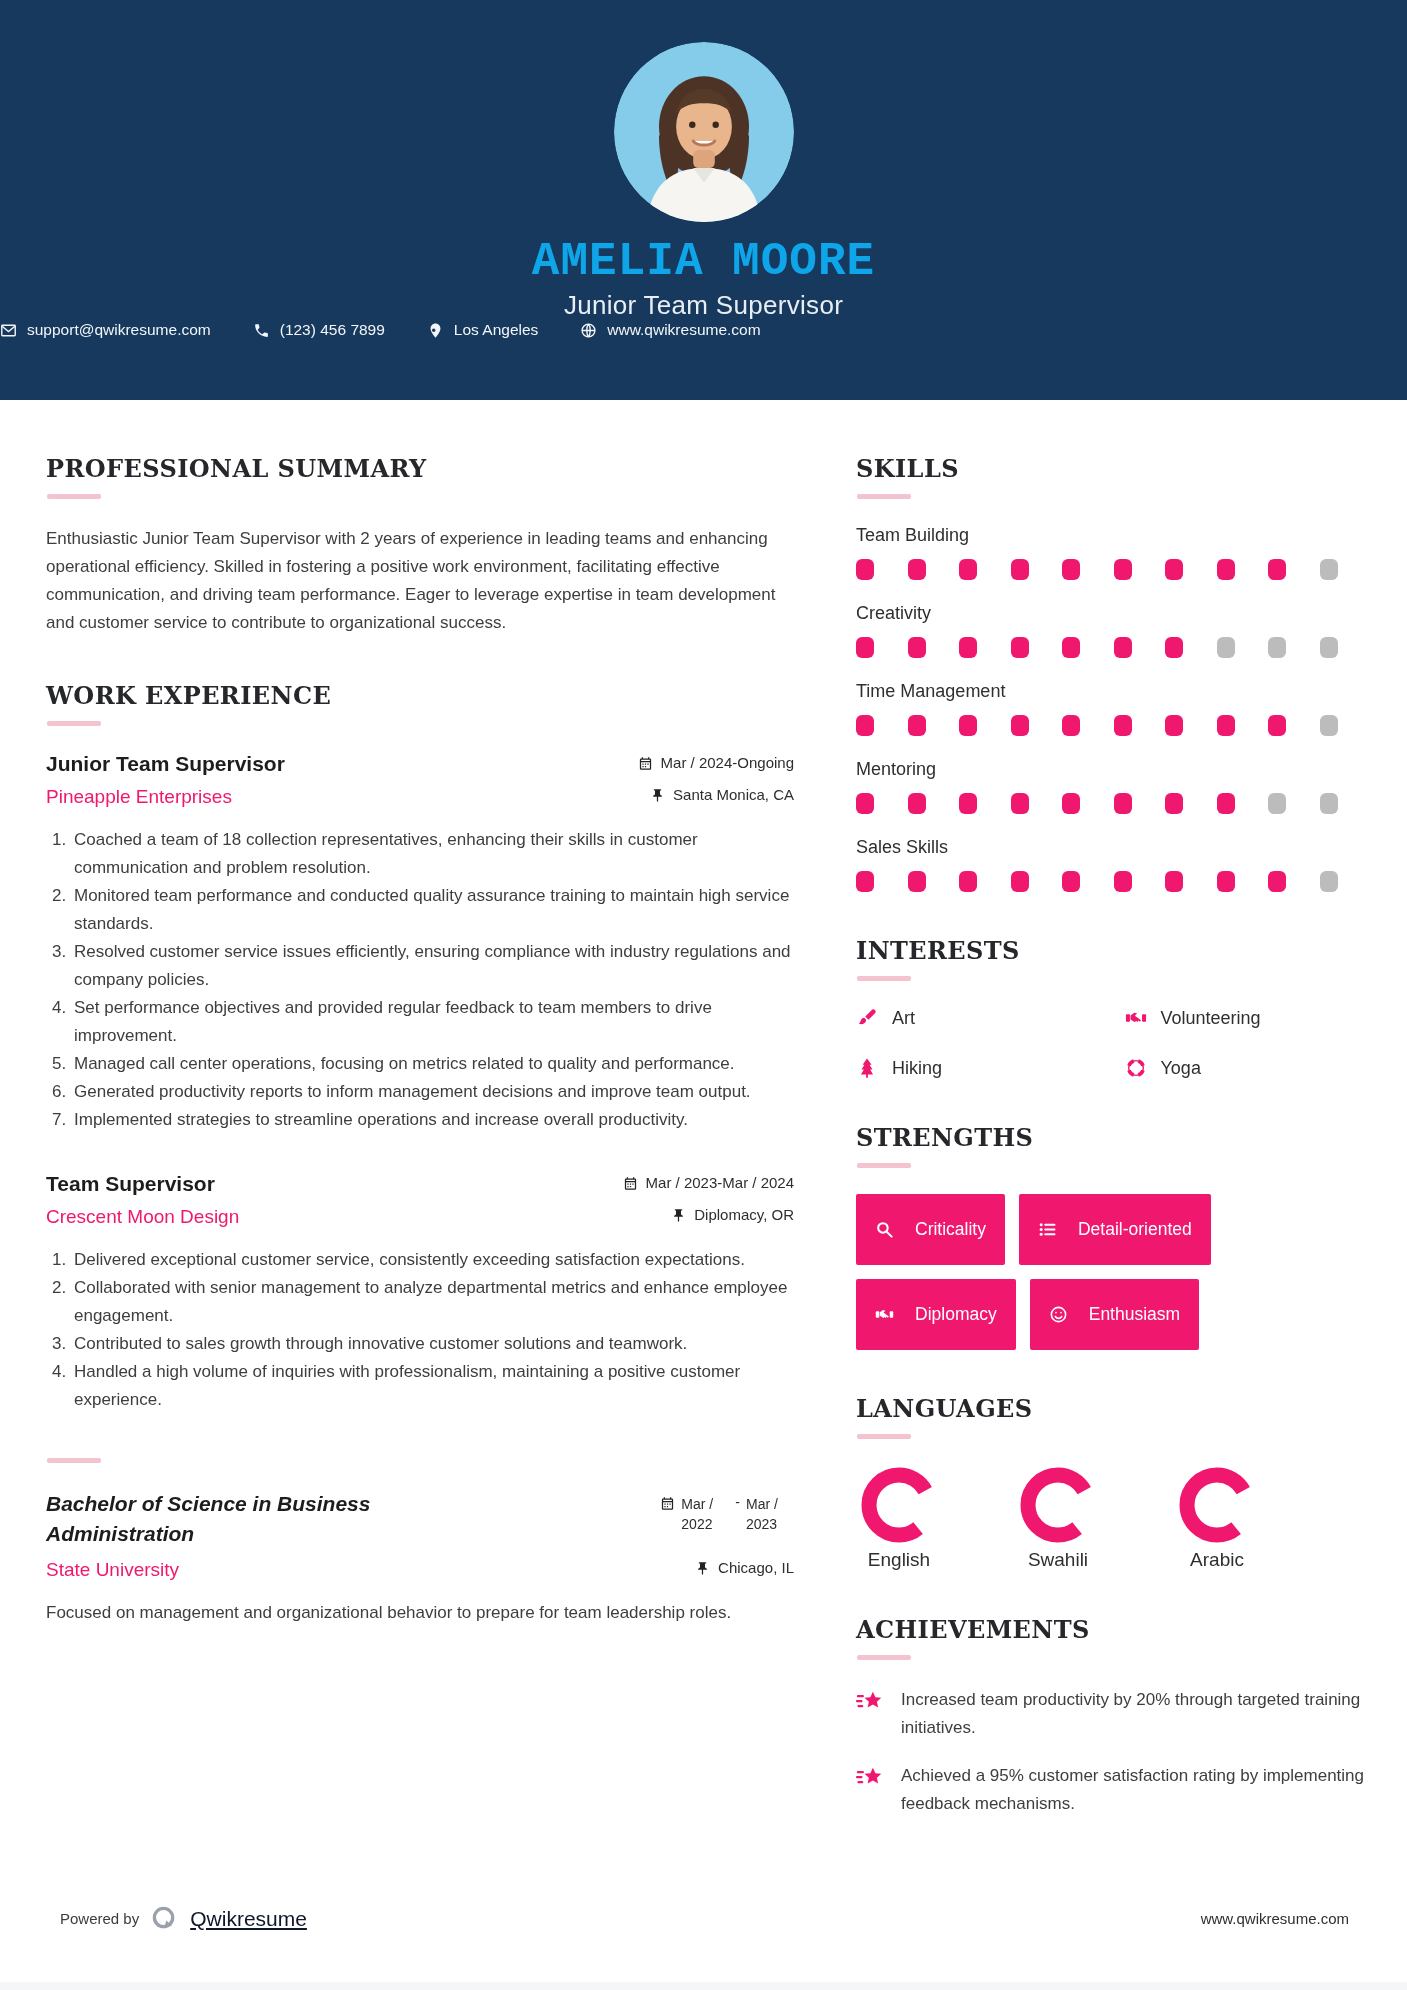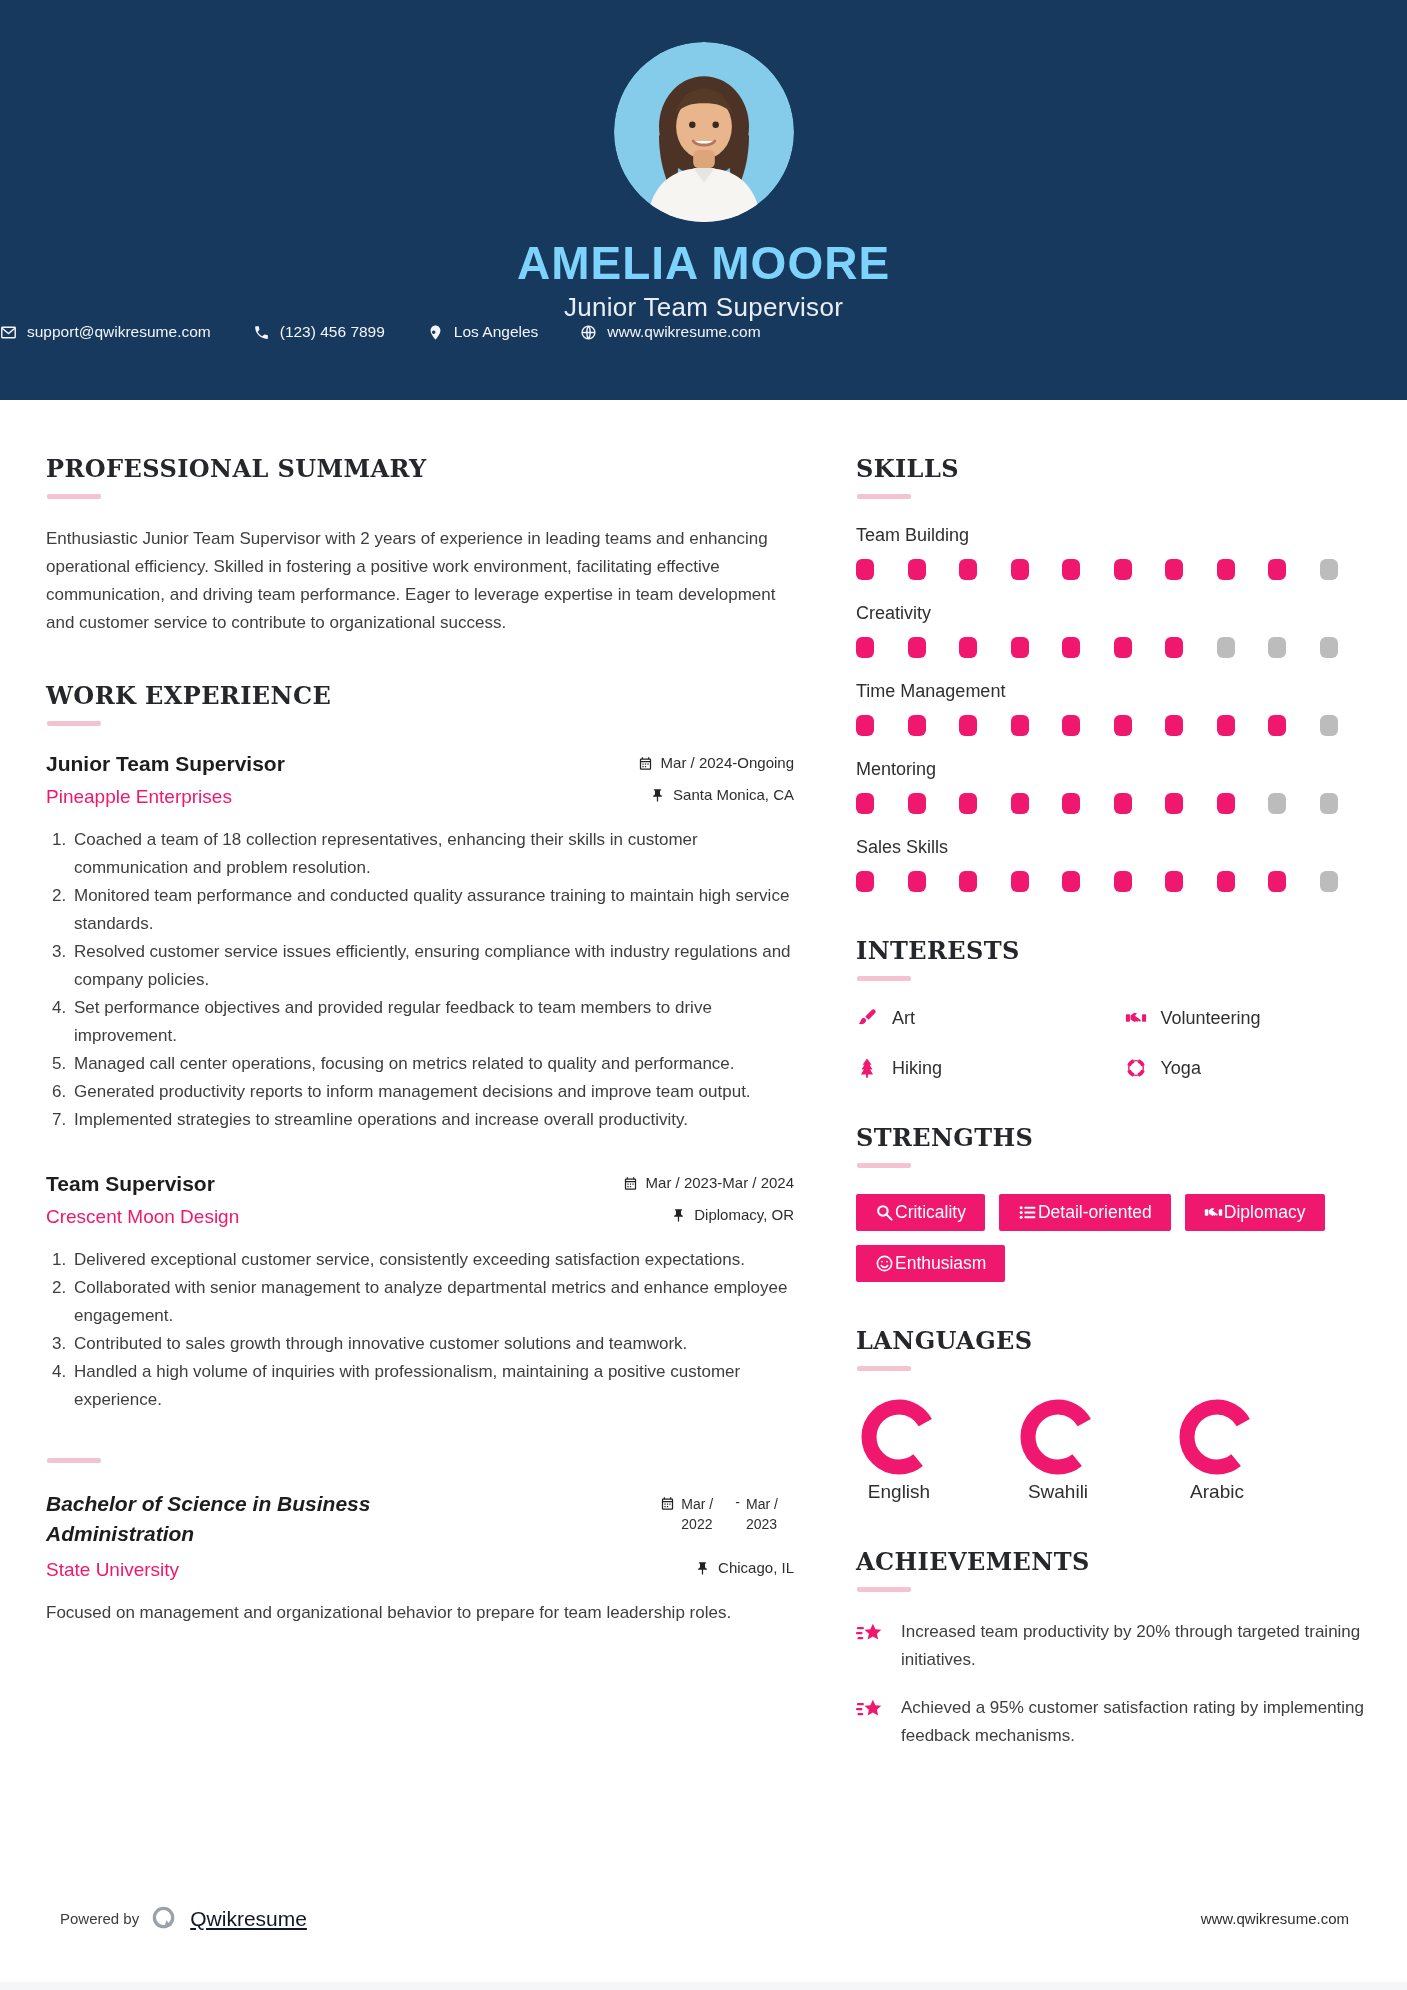--- a/index.html
+++ b/index.html
@@ -20,25 +20,25 @@
     text-align:center;
     color:#fff;
   }
   .photo-wrap{display:flex;justify-content:center;padding-top:42px;}
   .photo{
     width:180px;height:180px;border-radius:50%;
     overflow:hidden;display:block;
   }
   .hero h1{
     margin:14px 4px 2px;
-    font-family:Liberation Sans, sans-serif;
+    font-family:Liberation Mono, monospace;
     font-weight:bold;
     font-size:46px;
     letter-spacing:1px;
-    color:#7dd3fc;
+    color:#0ea5e9;
   }
   .hero .job-title{
     font-size:26px;
     color:#e9eef5;
     letter-spacing:.3px;
   }
   .contact-row{
     display:flex;justify-content:flex-start;align-items:center;gap:42px;
     font-size:15.5px;color:#f2f5f9;
   }
@@ -91,24 +91,24 @@
   .skill-dots{display:flex;gap:33.5px;}
   .dot{width:18px;height:21px;border-radius:6px;background:var(--dot-empty,#BCBCBC);}
   .dot.on{background:var(--accent,#F0176E);}
   
   .interests-grid{display:grid;grid-template-columns:1fr 1fr;row-gap:28px;column-gap:20px;}
   .interest{display:flex;align-items:center;gap:14px;font-size:18px;color:#2f2f2f;}
   .iicon{width:22px;height:22px;color:var(--accent,#F0176E);flex:none;}
   
   .strengths{display:flex;flex-wrap:wrap;gap:14px;}
   .strength{
-    display:flex;align-items:center;gap:1px;
+    display:flex;align-items:center;gap:21px;
     background:var(--accent,#F0176E);color:#fff;
     font-size:17.5px;
-    padding:8px 19px;
+    padding:25px 19px;
     border-radius:2px;
   }
   .sicon{width:19px;height:19px;flex:none;color:#fff;}
   
   .langs{display:flex;gap:73px;margin-top:6px;}
   .lang{display:flex;flex-direction:column;align-items:center;width:86px;}
   .ring{width:80px;height:80px;}
   .ring circle{fill:none;stroke:var(--accent,#F0176E);stroke-width:15;}
   .lang-label{margin-top:4px;font-size:19px;color:#2f2f2f;}
   

